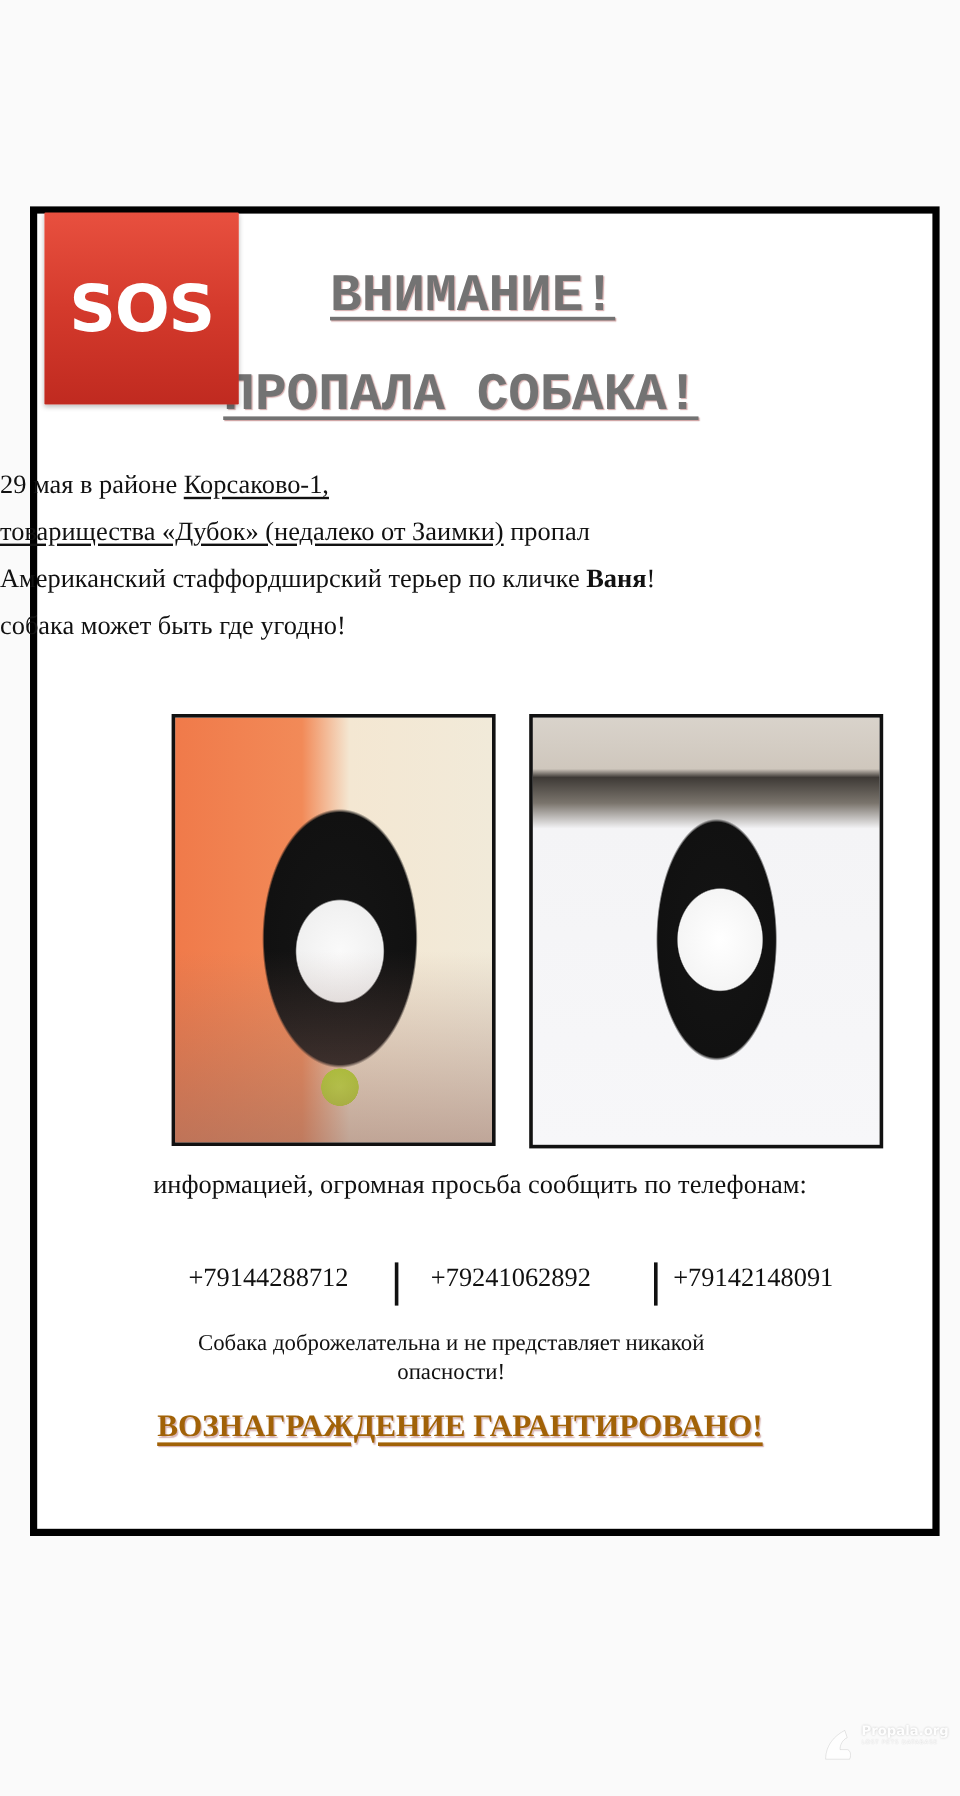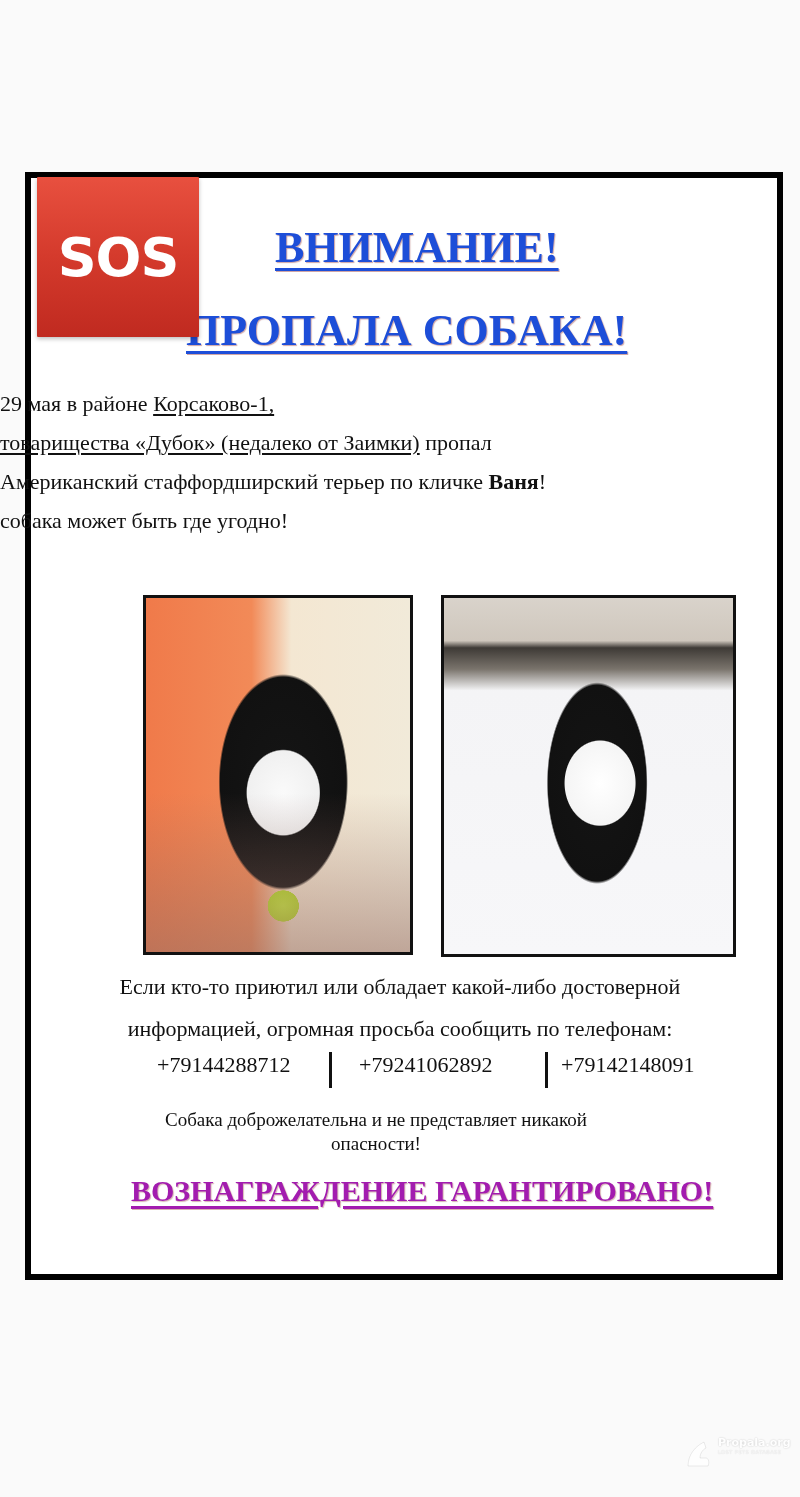--- a/index.html
+++ b/index.html
@@ -14,21 +14,21 @@
   .sos {
     position:absolute; left:37px; top:177px; width:162px; height:160px;
     border-radius:1px;
     background:linear-gradient(180deg,#e8503f 0%,#d43a2c 50%,#c02a20 100%);
     box-shadow:0 2px 4px rgba(0,0,0,0.25);
     display:flex; align-items:center; justify-content:center;
     color:#fff; font-family:"DejaVu Sans", sans-serif; font-weight:bold; font-size:54px;
     letter-spacing:-1px; z-index:2;
   }
   .title {
-    position:absolute; color:#1d4ed8; font-weight:bold; font-family:Liberation Serif, serif;
+    position:absolute; color:#737373; font-weight:bold; font-family:Liberation Mono, monospace;
     text-decoration:underline; text-decoration-thickness:3px; text-underline-offset:6px;
     white-space:nowrap;
     text-shadow:1px 1px 1px rgba(120,0,0,0.35);
   }
   .title1 { left:275px; top:222px; font-size:44px; }
   .title2 { left:186px; top:305px; font-size:44px;text-align:right; }
   .info { position:absolute; left:0; width:800px; top:384px; font-size:22px; }
   .info .line { height:39px; line-height:39px; }
   .u { text-decoration:underline; text-underline-offset:3px; }
   .photo {
@@ -48,21 +48,21 @@
       radial-gradient(ellipse 50px 60px at 54% 52%, #fff 0%, #f5f5f5 70%, transparent 72%),
       radial-gradient(ellipse 70px 140px at 53% 52%, #141414 0%, #111 70%, transparent 72%),
       linear-gradient(180deg, #d9d3cb 0%, #cfc7bd 12%, #3e3a36 14%, #7a746c 20%, #f4f4f6 26%, #f7f7f9 100%);
   }
   .contact { position:absolute; left:0; width:800px; top:966px; text-align:center; font-size:22px; }
   .contact .line { height:42px; line-height:42px; }
   .phones { position:absolute; top:1048px; left:0; width:800px; height:40px; font-size:22px; }
   .phone { position:absolute; top:4px; }
   .sep { position:absolute; top:4px; width:3px; height:36px; background:#111; }
   .note { position:absolute; left:0; width:752px; top:1108px; text-align:center; font-size:19px; line-height:24px; }
-  .reward { position:absolute; left:131px; top:1174px; color:#a21caf; font-weight:bold; font-size:30px;
+  .reward { position:absolute; left:131px; top:1174px; color:#a16207; font-weight:bold; font-size:26px;
     text-decoration:underline; text-decoration-thickness:3px; text-underline-offset:5px; white-space:nowrap;
     text-shadow:1px 1px 1px rgba(120,0,0,0.3); }
   .watermark { position:absolute; left:682px; top:1436px; display:flex; align-items:flex-start; opacity:0.9; }
   .watermark .logo-text { color:#fff; font-family:"DejaVu Sans", sans-serif; font-weight:bold; font-size:11px;
     text-shadow:0 0 2px rgba(0,0,0,0.25); }
   .watermark .sub { color:#fff; font-family:"DejaVu Sans", sans-serif; font-size:5px; letter-spacing:0.5px;
     text-shadow:0 0 1px rgba(0,0,0,0.3); }
 </style>
 </head>
 <body>
@@ -86,21 +86,20 @@
   <div class="line">
     <span>Американский стаффордширский терьер по кличке </span><b>Ваня</b><span>!</span>
   </div>
   <div class="line">собака может быть где угодно!</div>
 </div>
 
 <div class="photo photo1"></div>
 <div class="photo photo2"></div>
 
 <div class="contact">
-  <div class="line">Если кто-то приютил или обладает какой-либо достоверной</div>
   <div class="line">информацией, огромная просьба сообщить по телефонам:</div>
 </div>
 
 <div class="phones">
   <span class="phone" style="left:157px;">+79144288712</span>
   <span class="sep" style="left:329px;"></span>
   <span class="phone" style="left:359px;">+79241062892</span>
   <span class="sep" style="left:545px;"></span>
   <span class="phone" style="left:561px;">+79142148091</span>
 </div>

